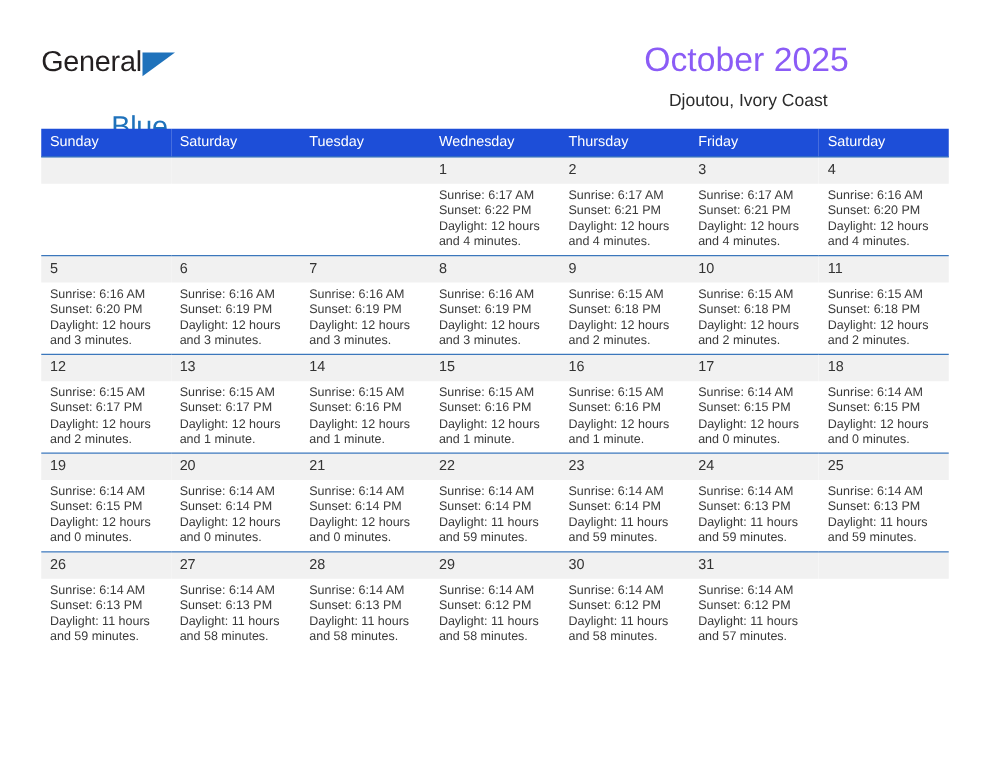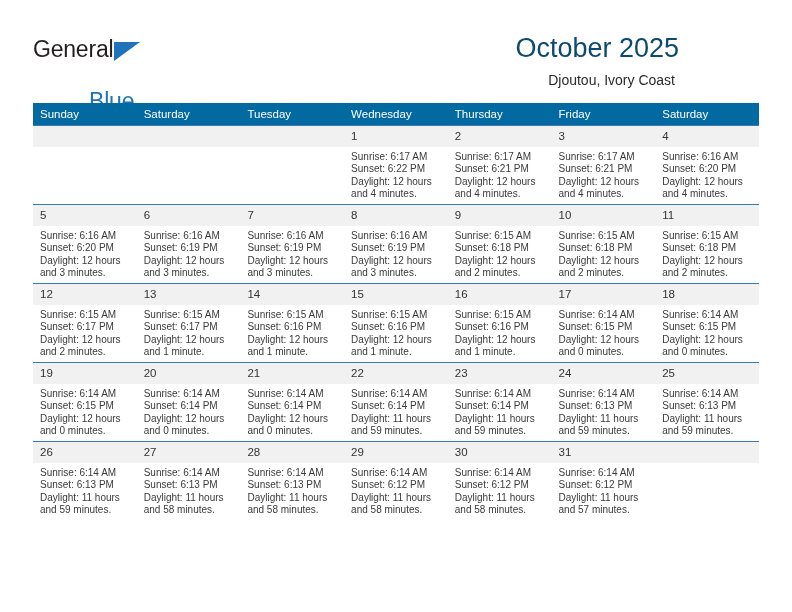--- a/index.html
+++ b/index.html
@@ -65,43 +65,43 @@
     margin-top: 30px;
   }
   .title-block {
     position: absolute;
     right: 33px;
     top: 32px;
     text-align: right;
   }
   .cal-title {
     font-size: 27px;
-    color: #0c4a6e;
+    color: #8b5cf6;
     line-height: 32px;
     font-weight: normal;
     margin: 0;
   }
   .cal-subtitle {
     font-size: 14px;
     color: #2b2b2b;
     line-height: 20px;
-    margin: 6px 4px 0 0;
+    margin: 6px 17px 0 0;
   }
 
   
   .calendar {
     position: absolute;
     left: 33px;
     top: 103px;
     width: 726px;
     border-collapse: collapse;
     table-layout: fixed;
   }
   .calendar th {
-    background: #0369a1;
+    background: #1d4ed8;
     color: #ffffff;
     font-size: 11.5px;
     font-weight: normal;
     text-align: left;
     padding: 5px 0 5px 7px;
     height: 11px;
     border: none;
   }
   .calendar td {
     width: 103.7px;

